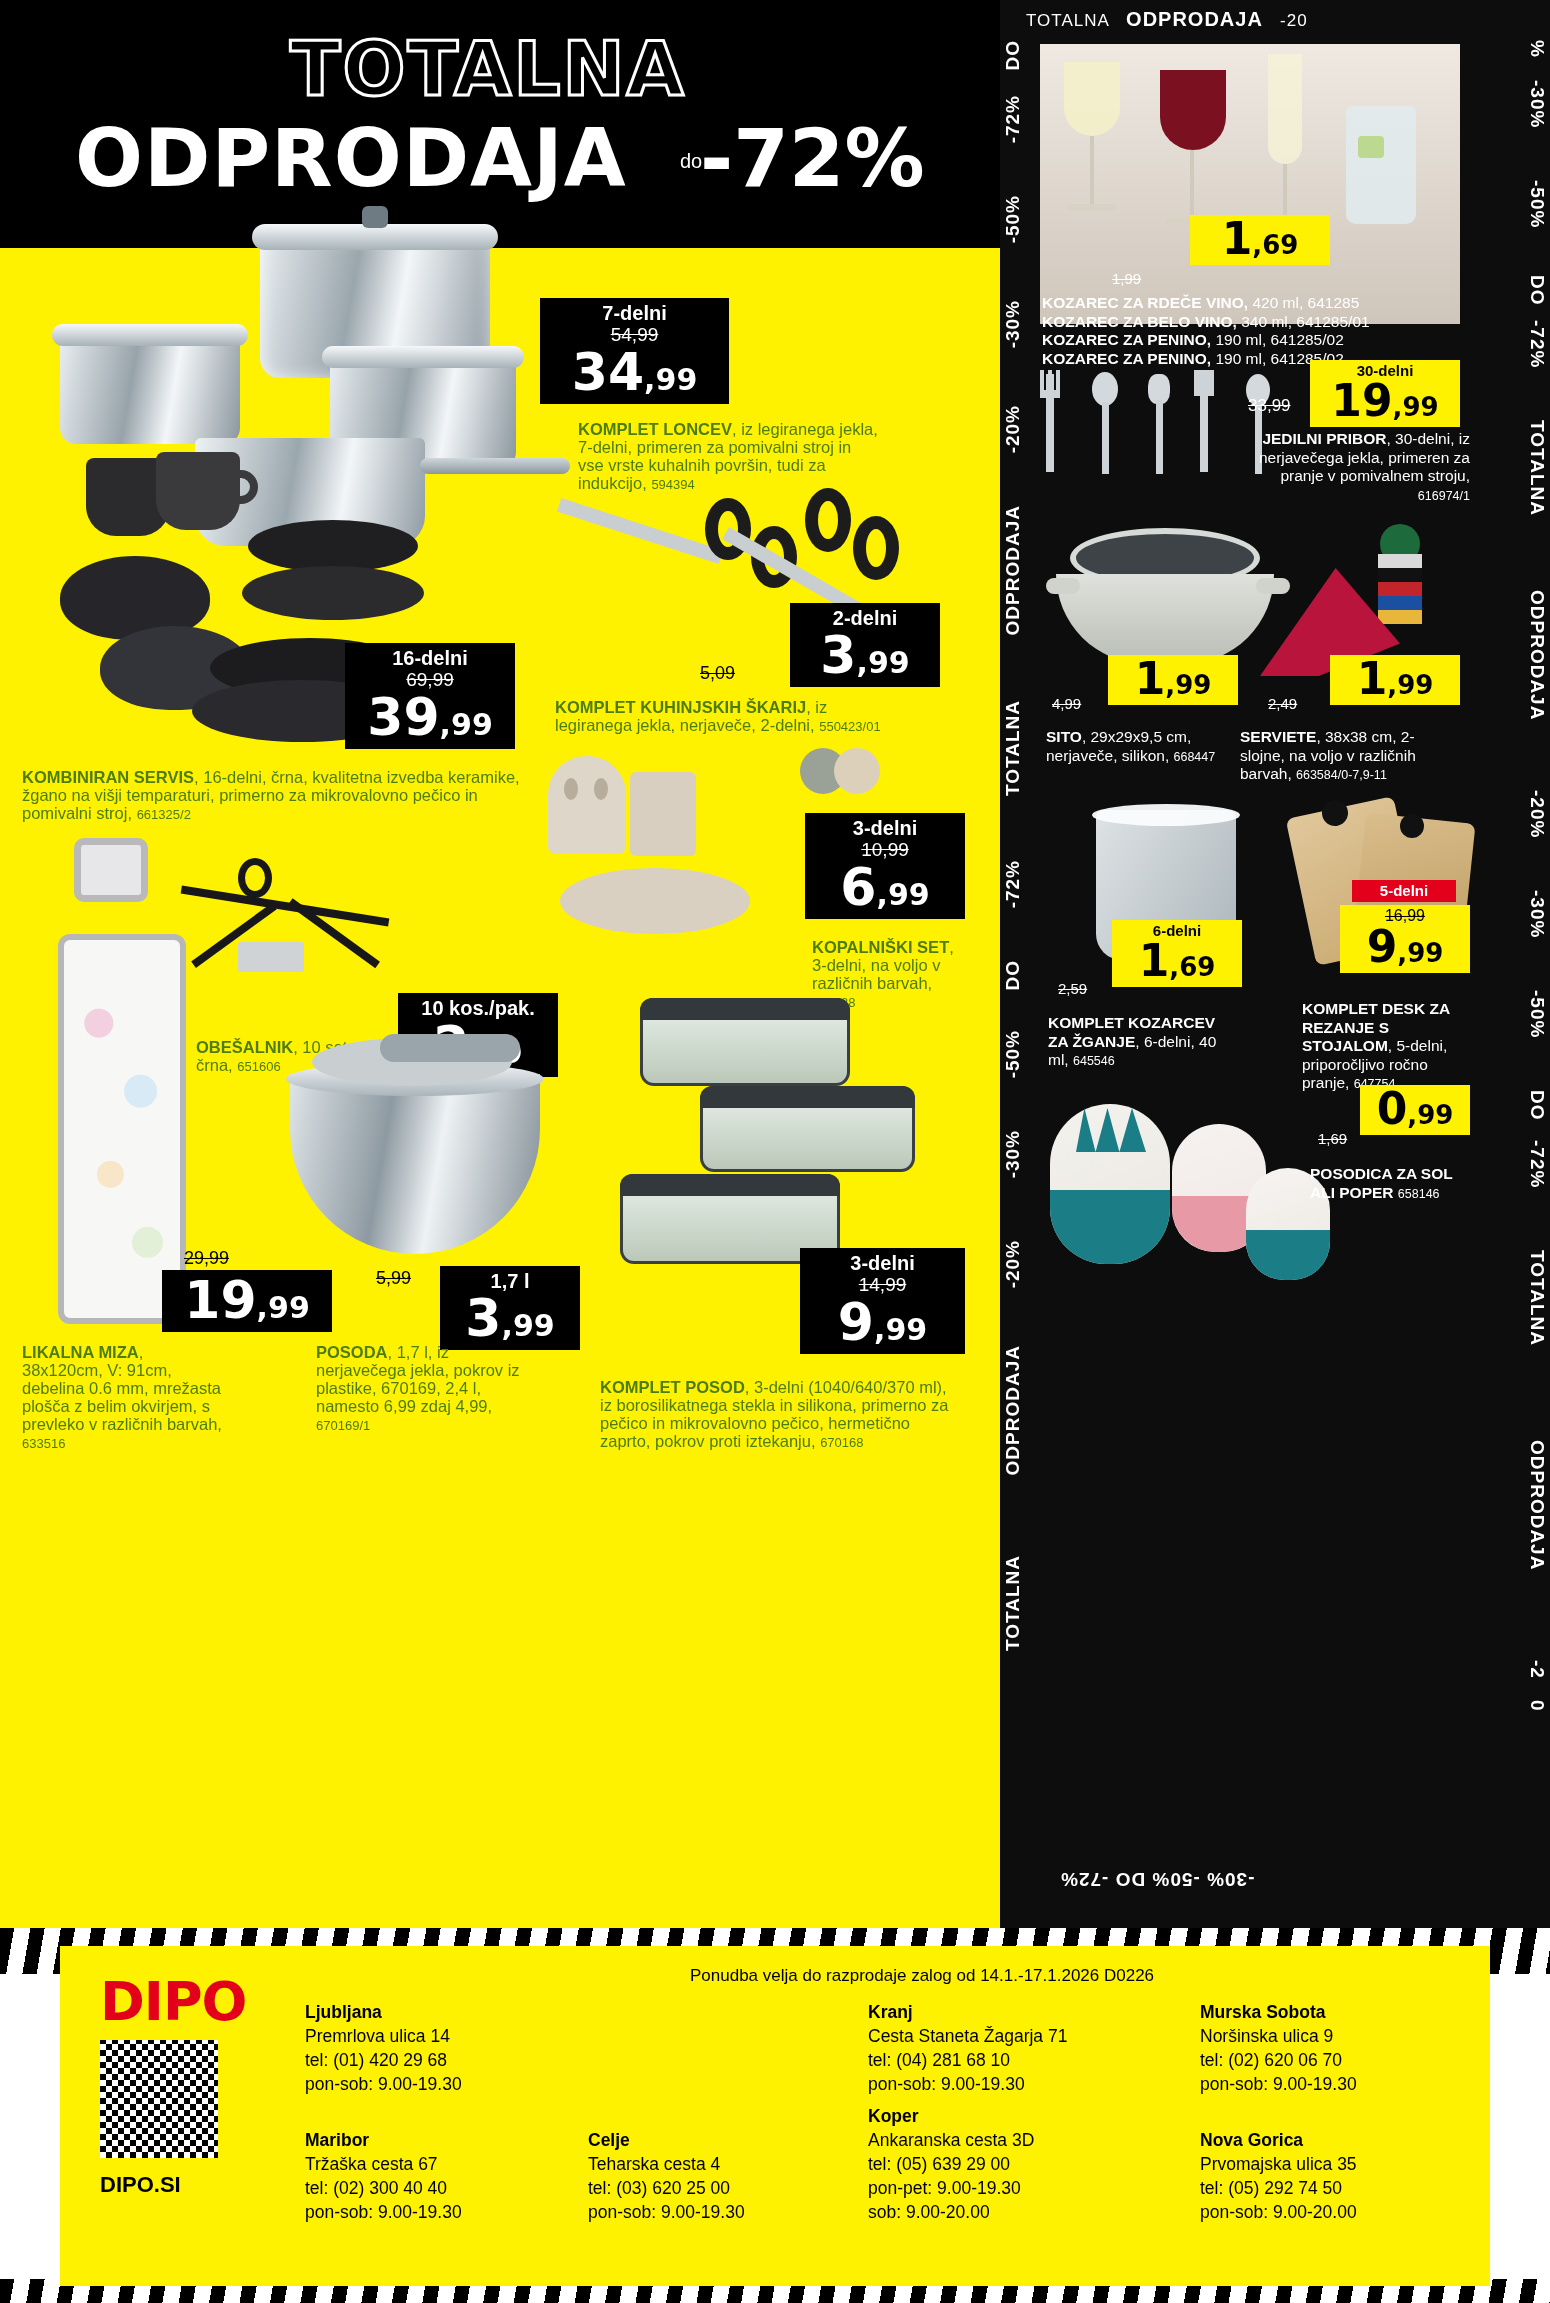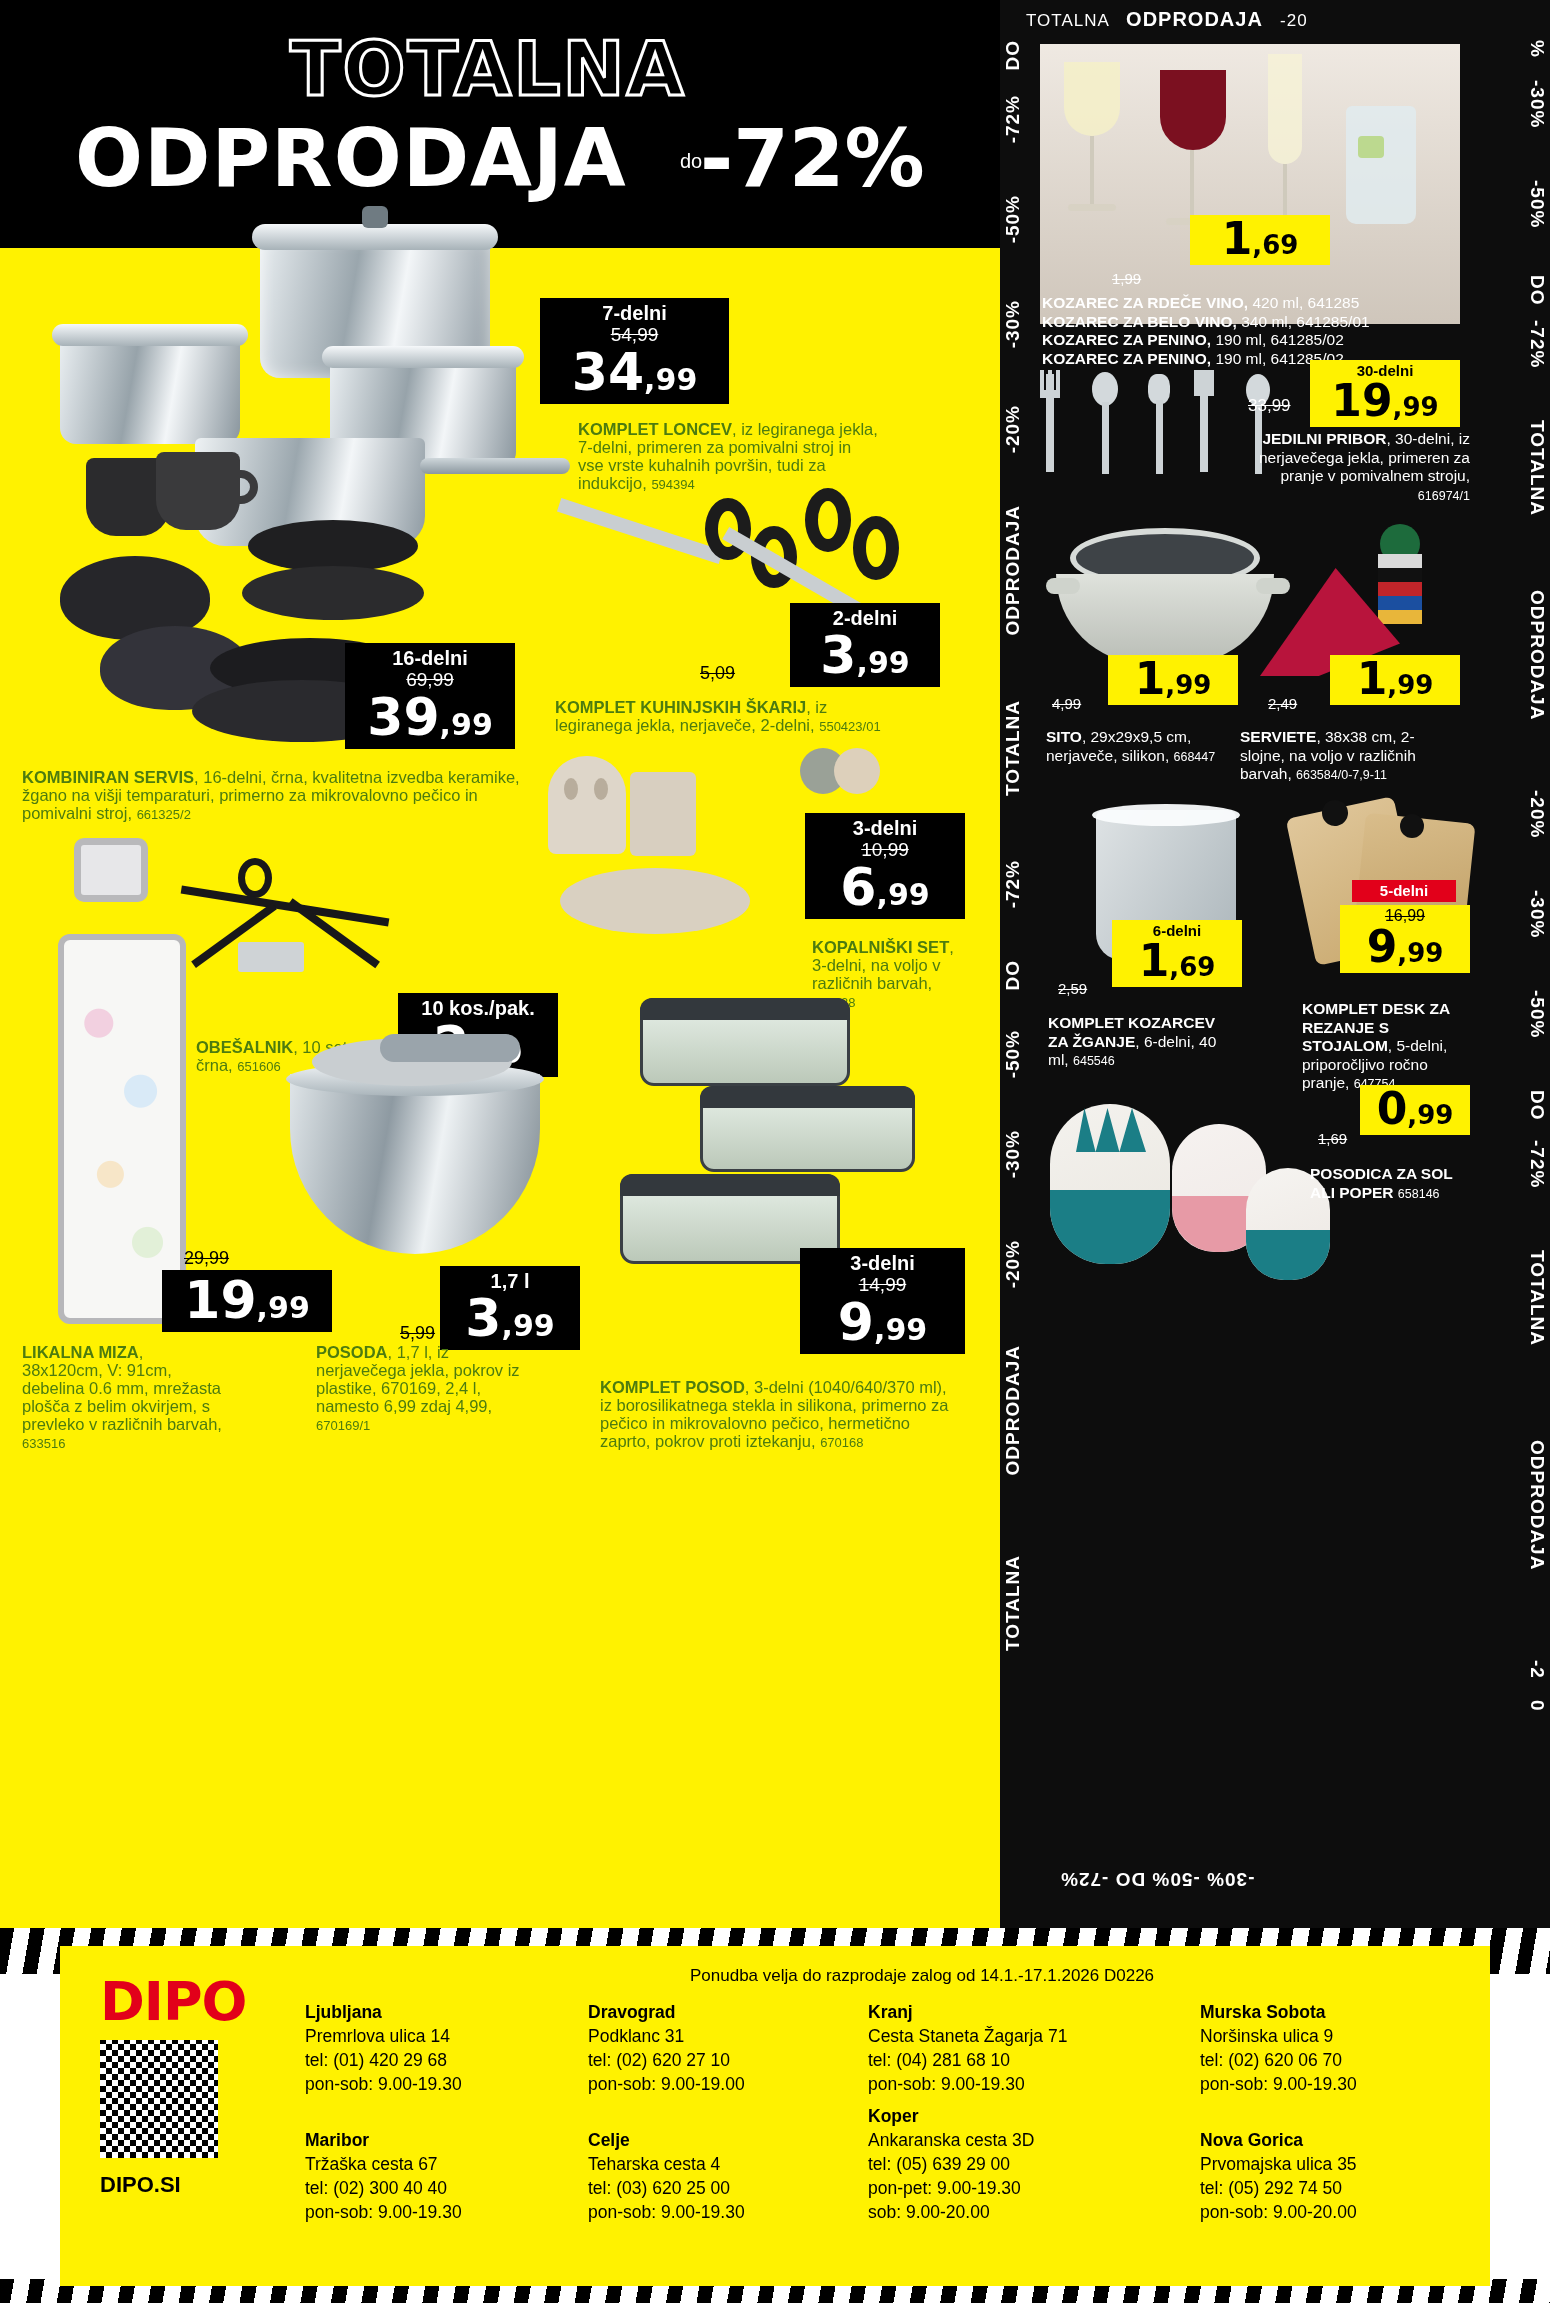--- a/index.html
+++ b/index.html
@@ -406,21 +406,21 @@
       <b>LIKALNA MIZA</b><span>, 38x120cm, V: 91cm, debelina 0.6 mm, mrežasta plošča z belim okvirjem, s prevleko v različnih barvah,</span> <span class="code">633516</span>
     </div>
 
     <div class="prod" style="left:260px;top:790px;width:320px;height:280px;">
       <div style="position:absolute;left:30px;top:36px;width:250px;height:180px;border-radius:0 0 125px 125px;background:linear-gradient(100deg,#dfe5e8,#8e9aa2 38%,#eef2f4 58%,#7f8b93);"></div>
       <div style="position:absolute;left:26px;top:24px;width:258px;height:34px;border-radius:50%;background:linear-gradient(180deg,#f2f5f7,#aab5bb);"></div>
       <div style="position:absolute;left:52px;top:0px;width:200px;height:48px;border-radius:50%;background:#c9ced1;"></div>
       <div style="position:absolute;left:120px;top:-4px;width:140px;height:28px;border-radius:14px;background:#9aa4ab;"></div>
     </div>
 
-    <div class="oldprice-out" style="left:376px;top:1075px;margin-left:24px;">5,99</div>
+    <div class="oldprice-out" style="left:376px;top:1020px;">5,99</div>
     <div class="tag" style="left:440px;top:1018px;width:140px;">
       <div class="cnt">1,7 l</div>
       <div class="price">
         <span class="big">3</span><span class="sm">,99</span>
       </div>
     </div>
     <div class="desc" style="left:316px;top:1095px;width:210px;">
       <b>POSODA</b><span>, 1,7 l, iz nerjavečega jekla, pokrov iz plastike, 670169, 2,4 l, namesto 6,99 zdaj 4,99,</span> <span class="code">670169/1</span>
     </div>
 
@@ -650,26 +650,20 @@
       <div>pon-sob: 9.00-19.30</div>
     </div>
 
     <div class="store" style="left:305px;top:200px;width:260px;">
       <div class="city">Maribor</div>
       <div>Tržaška cesta 67</div>
       <div>tel: (02) 300 40 40</div>
       <div>pon-sob: 9.00-19.30</div>
     </div>
 
-    <div class="store" style="left:588px;top:72px;width:250px;">
-      <div class="city">Dravograd</div>
-      <div>Podklanc 31</div>
-      <div>tel: (02) 620 27 10</div>
-      <div>pon-sob: 9.00-19.00</div>
-    </div>
 
     <div class="store" style="left:588px;top:200px;width:250px;">
       <div class="city">Celje</div>
       <div>Teharska cesta 4</div>
       <div>tel: (03) 620 25 00</div>
       <div>pon-sob: 9.00-19.30</div>
     </div>
 
     <div class="store" style="left:868px;top:72px;width:280px;">
       <div class="city">Kranj</div>

